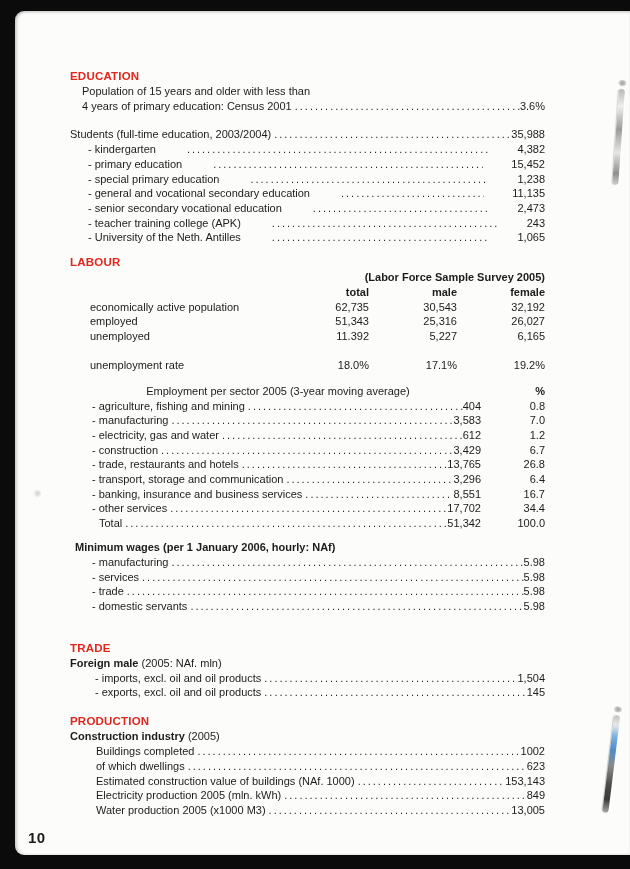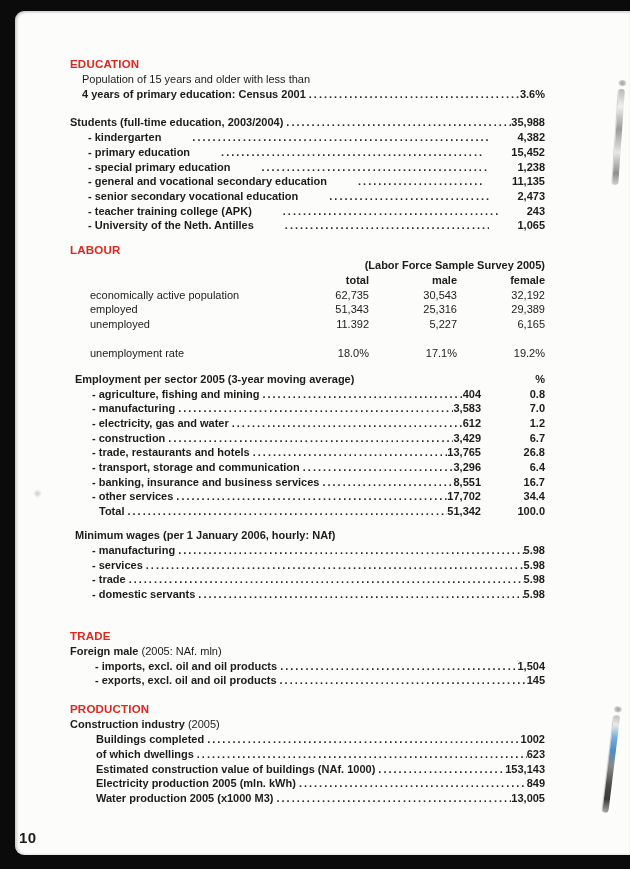--- a/index.html
+++ b/index.html
@@ -12,55 +12,55 @@
     color:var(--ink);
     overflow:hidden;
   }
   .page {
     position:absolute; left:15px; top:11px; right:0; bottom:14px;
     background:#fcfcfb;
     border-radius:9px 0 0 9px;
     box-shadow: inset 2px 0 3px rgba(0,0,0,0.18), inset 0 2px 2px rgba(0,0,0,0.10);
   }
   .content {
-    position:absolute; left:55px; top:0; right:85px;
+    position:absolute; left:55px; top:12px; right:85px;
     font-size:11px; line-height:14.7px;
   }
   .sec-h {
     color:var(--red); font-weight:bold; font-size:11.5px;
     line-height:15px; letter-spacing:0.2px;
   }
   .sub-h { font-weight:bold; line-height:15px;text-align:right; }
-  .row { display:flex; align-items:flex-end; white-space:nowrap;font-weight:bold; }
+  .row { display:flex; align-items:flex-end; white-space:nowrap; }
   .row .lbl { white-space:nowrap; }
   .dots {
     flex:1 1 auto; overflow:hidden; white-space:nowrap;
     letter-spacing:2px; padding:0 3px; min-width:6px; color:#262626;
   }
   .val { white-space:nowrap; }
   .pct { width:64px; text-align:right; flex:0 0 auto; }
   .ind1 { padding-left:12px; }
   .rows-edu .row { padding-left:18px;gap:28px; }
   .rows-emp .row { padding-left:22px; }
   .rows-emp .row.total-row { padding-left:29px; }
   .rows-wage .row { padding-left:22px; }
   .rows-trade .row { padding-left:25px; }
   .rows-prod .row { padding-left:26px; }
   
   .trow { display:flex; align-items:baseline; }
   .trow .tlbl { flex:1 1 auto; padding-left:20px; }
   .trow .tcell { flex:0 0 88px; text-align:right; white-space:nowrap; }
   .trow.thead .tcell { font-weight:bold; }
   .emp-head { display:flex; align-items:baseline; padding-left:5px; }
-  .emp-head .eh-lbl { flex:1 1 auto; font-weight:bold; line-height:15px; }
+  .emp-head .eh-lbl { flex:1 1 auto; font-weight:normal; line-height:15px;text-align:center; }
   .emp-head .pct { font-weight:bold; }
   .wage-head { padding-left:5px; font-weight:bold; line-height:15px; }
   .mt-blank { margin-top:14px; }
   .page-number {
-    position:absolute; left:4px; bottom:9px;
+    position:absolute; left:13px; bottom:9px;
     font-weight:bold; font-size:15px; letter-spacing:0.5px;
   }
   .smudge {
     position:absolute; left:18px; top:478px; width:9px; height:9px;
     background:radial-gradient(circle, rgba(120,120,120,0.35), rgba(120,120,120,0) 70%);
     border-radius:50%;
   }
   
   .bind { position:absolute; }
   .bind-top { left:606px; top:80px; width:26px; height:102px; transform:rotate(4deg); }
@@ -150,21 +150,21 @@
         <div class="trow">
           <span class="tlbl">economically active population</span>
           <span class="tcell">62,735</span>
           <span class="tcell">30,543</span>
           <span class="tcell">32,192</span>
         </div>
         <div class="trow">
           <span class="tlbl">employed</span>
           <span class="tcell">51,343</span>
           <span class="tcell">25,316</span>
-          <span class="tcell">29,389</span>
+          <span class="tcell">26,027</span>
         </div>
         <div class="trow">
           <span class="tlbl">unemployed</span>
           <span class="tcell">11.392</span>
           <span class="tcell">5,227</span>
           <span class="tcell">6,165</span>
         </div>
       </div>
     <div class="trow mt-blank">
       <span class="tlbl">unemployment rate</span>

